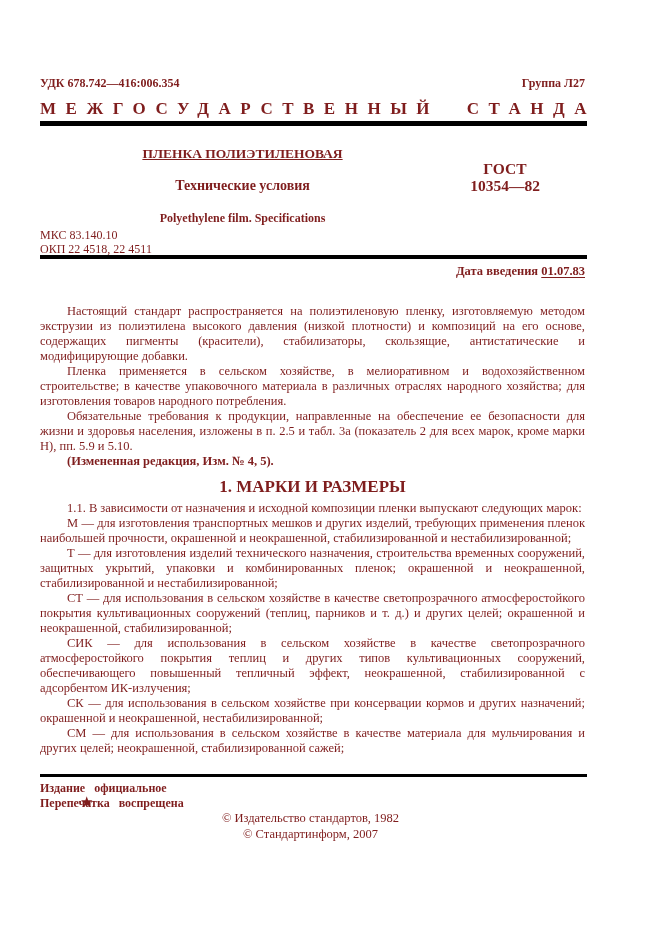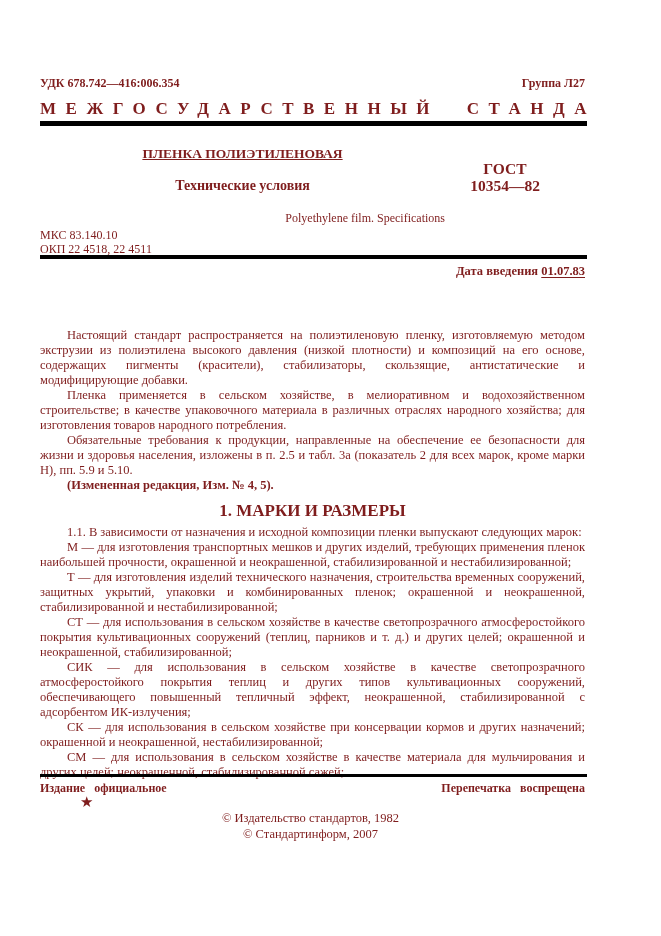--- a/index.html
+++ b/index.html
@@ -16,39 +16,39 @@
   .udk-row{top:76px;left:40px;width:545px;display:flex;justify-content:space-between;
     font-size:12px;font-weight:bold;}
   
   .std-line{top:99px;left:40px;width:548px;font-size:17px;font-weight:bold;
     letter-spacing:9.5px;word-spacing:14px;white-space:nowrap;overflow:hidden;}
   .rule-1{top:121px;left:40px;width:547px;height:5px;background:#000;}
   
   .title-col{top:146px;left:40px;width:405px;text-align:center;}
   .title-ru{font-size:13.5px;font-weight:bold;margin:0 0 16px 0;text-decoration:underline;}
   .subtitle-ru{font-size:14px;font-weight:bold;margin:0 0 17px 0;}
-  .title-en{font-size:12px;font-weight:normal;margin:0;text-align:right;}
+  .title-en{font-size:12px;font-weight:bold;margin:0;}
   .gost-block{top:160px;left:435px;width:140px;text-align:center;font-weight:bold;
     font-size:15.5px;line-height:17px;}
   
   .mks-block{top:229px;left:40px;font-size:12px;line-height:13.5px;}
   .rule-2{top:255px;left:40px;width:547px;height:4px;background:#000;}
   .date-row{top:264px;left:40px;width:545px;text-align:right;font-size:12.5px;font-weight:bold;}
   .date-row .date-val{text-decoration:underline;text-underline-offset:2px;}
   
-  .body-text{top:328px;left:40px;width:545px;font-size:12.5px;line-height:15px;
+  .body-text{top:304px;left:40px;width:545px;font-size:12.5px;line-height:15px;
     text-align:justify;}
   .body-text p{margin:0;text-indent:27px;}
   .body-text p.amendment{font-weight:bold;}
   .body-text .section-heading{font-weight:bold;text-align:center;text-indent:0;
     margin:10px 0 7px 0;font-size:17px;}
   
   .rule-3{top:774px;left:40px;width:547px;height:3px;background:#000;}
   .footer-row{top:781px;left:40px;width:545px;display:flex;justify-content:space-between;
-    font-size:12px;font-weight:bold;word-spacing:6px;}
+    font-size:12px;font-weight:bold;word-spacing:6px;flex-direction:column;}
   .star{top:793px;left:80px;font-size:15px;font-family:"DejaVu Sans",sans-serif;}
   .copyright{top:810px;left:40px;width:541px;text-align:center;font-size:12.5px;
     line-height:16px;}
 </style>
 </head>
 <body>
 
 <div class="page">
 
   <div class="abs udk-row">

